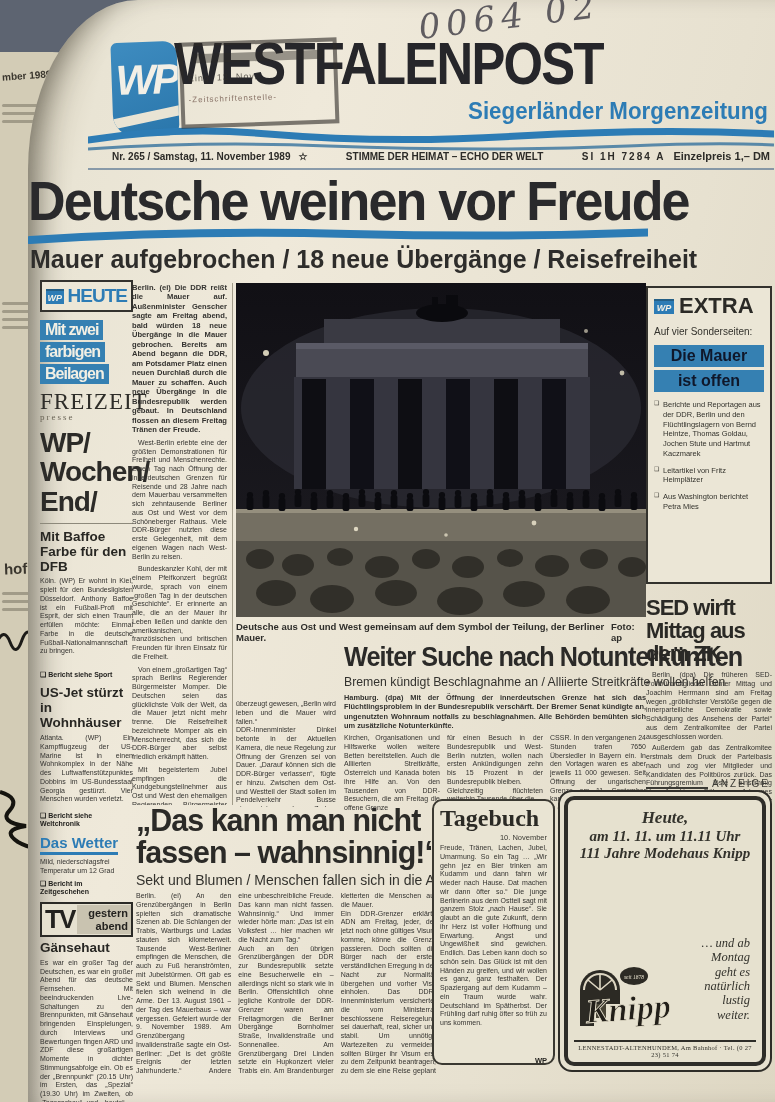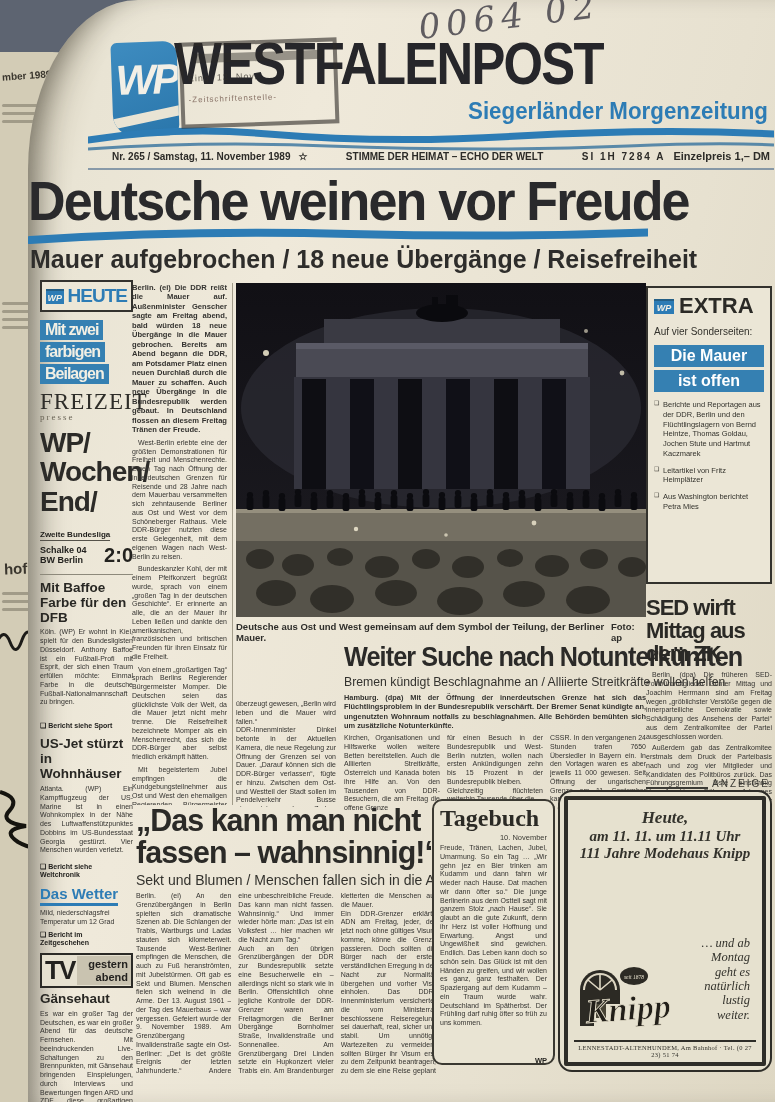--- a/index.html
+++ b/index.html
@@ -84,33 +84,33 @@
   .tagebuch{left:404px;top:799px;width:123px;height:266px;border:2px solid #3a3831;border-radius:10px;padding:4px 6px;background:#e9e4d3}
   .tagebuch h2{margin:0;font-family:"Liberation Serif",serif;font-size:24px;font-weight:bold;letter-spacing:0px;color:#2b2a25}
   .tagebuch .date{font-size:7.5px;text-align:right;margin:1px 0 2px;color:#3b3a34}
   .tagebuch .bt{height:212px}
   .tagebuch .sig{text-align:right;font-size:7.5px;font-weight:bold}
   
   .anz-row{left:618px;top:778px;width:124px;display:flex;align-items:flex-end;gap:4px}
   .anz-row .rule{flex:1;height:2px;background:#3c3b35}
   .anz-row .lbl{font-size:10px;letter-spacing:2px;color:#3c3b35}
   .knipp{left:530px;top:790px;width:214px;height:282px;border:2px solid #2e2d28;border-radius:14px;padding:4px;background:#e6e1cf}
-  .knipp .inner{width:100%;height:100%;border:4px solid #2e2d28;border-radius:2px;padding:8px 10px;font-family:"Liberation Serif",serif;font-style:italic;color:#33322c;position:relative}
+  .knipp .inner{width:100%;height:100%;border:4px solid #2e2d28;border-radius:10px;padding:8px 10px;font-family:"Liberation Serif",serif;font-style:italic;color:#33322c;position:relative}
   .knipp .h1{text-align:center;font-size:17px;font-weight:bold}
   .knipp .h2{text-align:center;font-size:15px;font-weight:bold;line-height:1.15}
   .knipp .body{margin-top:8px;margin-left:58px;font-size:12.5px;line-height:1.2;text-align:right}
   .knipp .tail{position:absolute;right:12px;bottom:40px;font-size:12.5px;text-align:right;line-height:1.15}
   .knipp .addr{position:absolute;left:6px;right:6px;bottom:4px;border-top:2px solid #2e2d28;font-size:6.5px;text-align:center;padding-top:2px;font-style:normal;letter-spacing:.3px}
   .knipp .logo{position:absolute;left:6px;bottom:24px;width:110px;height:92px}
   
   .extra{left:618px;top:286px;width:126px;height:298px;border:2px solid #33322d;padding:5px 6px;background:#ebe6d6}
   .extra .ehead{display:flex;align-items:center;gap:5px}
   .extra .elabel{font-size:22px;font-weight:800;letter-spacing:0;color:#2b2a26}
   .extra .kick{font-size:10px;margin:7px 0 8px;color:#33322c}
-  .extra .banner span{display:block;background:#3580b2;color:#ffffff;font-weight:800;font-size:16px;text-align:center;padding:2px 2px;margin-bottom:3px;letter-spacing:0}
+  .extra .banner span{display:block;background:#3580b2;color:#0f172a;font-weight:800;font-size:16px;text-align:center;padding:2px 2px;margin-bottom:3px;letter-spacing:0}
   .extra ul{list-style:none;margin:8px 0 0;padding:0}
   .extra li{font-size:7.5px;line-height:1.3;margin-bottom:7px;color:#33322c;position:relative;padding-left:9px}
   .extra li::before{content:"❑";position:absolute;left:0;top:0;font-size:6px}
   .sed{left:618px;top:596px;width:126px}
   .sed h2{margin:0 0 6px;font-size:22px;font-weight:800;line-height:1.05;letter-spacing:-1px;color:#2a2925}
   .sed .bt{height:168px}
   .sed .bt p{margin:0 0 3px;text-indent:6px}
   
   svg.rule-svg{display:block}
 </style>
@@ -187,30 +187,20 @@
         <span>Beilagen</span>
       </div>
       <div class="item freizeit">
         <span>FREIZEIT</span>
         <small>presse</small>
       </div>
       <div class="item wochenend">
         <span>WP/</span><br>
         <span>Wochen/</span><br>
         <span>End/</span>
-      </div>
-      <div class="item">
-        <span class="liga-label">Zweite Bundesliga</span>
-        <div class="score-row">
-          <span class="score-teams">
-            <span>Schalke 04</span><br>
-            <span>BW Berlin</span>
-          </span>
-          <span class="score-val">2:0</span>
-        </div>
       </div>
       <hr>
       <div class="item">
         <h3>Mit Baffoe Farbe für den DFB</h3>
         <div class="bt" style="height:92px">Köln. (WP) Er wohnt in Kiel, spielt für den Bundesligisten Düsseldorf. Anthony Baffoe ist ein Fußball-Profi mit Esprit, der sich einen Traum erfüllen möchte: Einmal Farbe in die deutsche Fußball-Nationalmannschaft zu bringen.</div>
         <div class="ref">❑ Bericht siehe Sport</div>
       </div>
       <div class="item">
         <h3>US-Jet stürzt in Wohnhäuser</h3>
         <div class="bt" style="height:76px">Atlanta. (WP) Ein Kampfflugzeug der US-Marine ist in einen Wohnkomplex in der Nähe des Luftwaffenstützpunktes Dobbins im US-Bundesstaat Georgia gestürzt. Vier Menschen wurden verletzt.</div>

